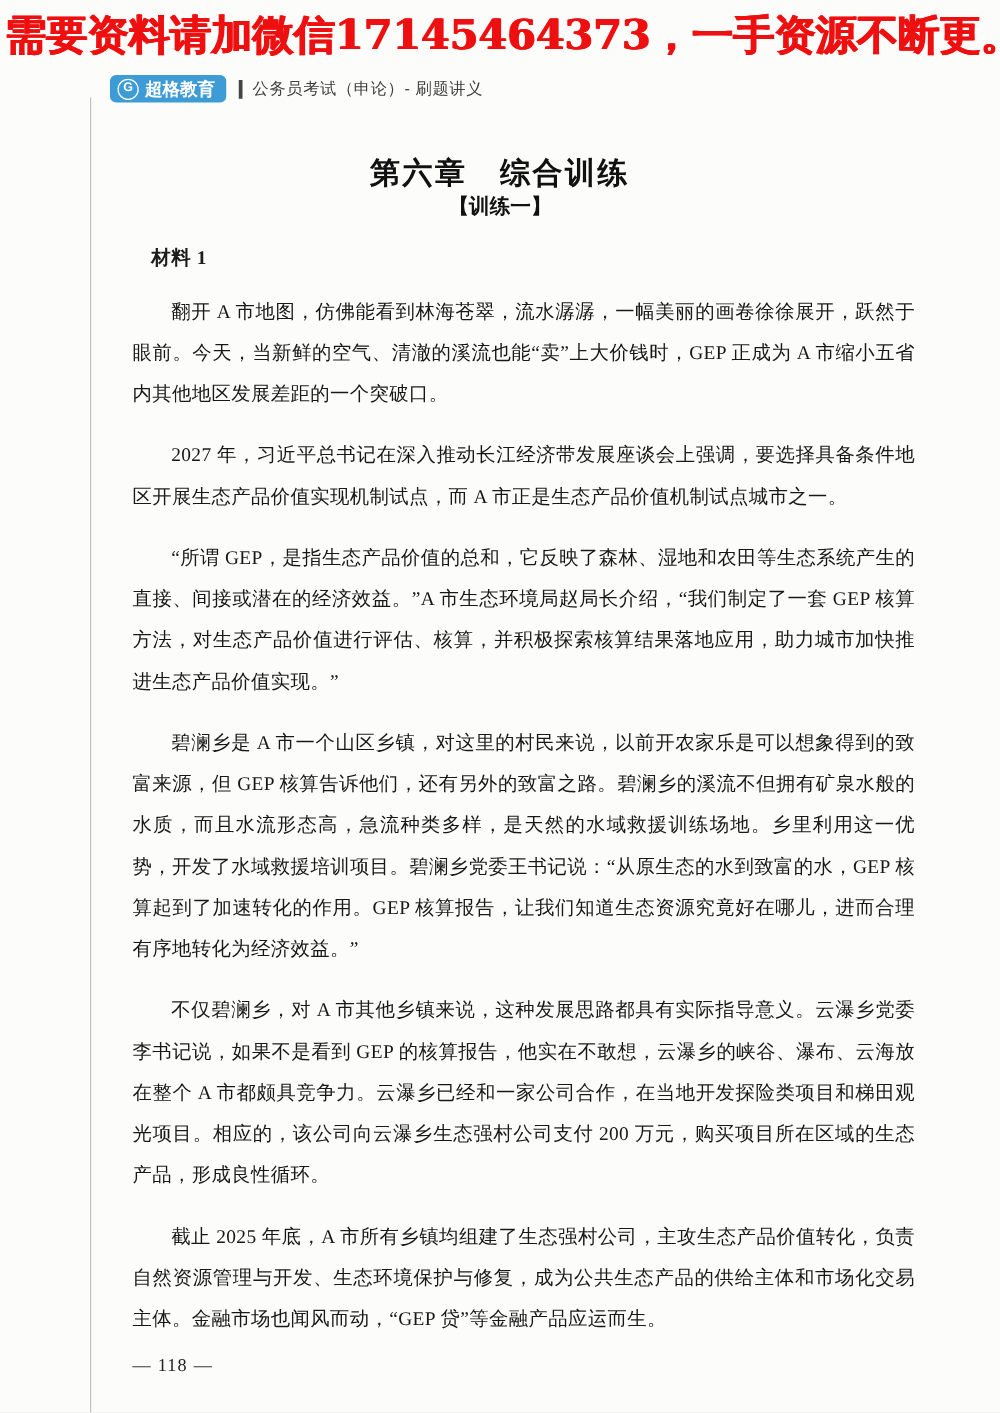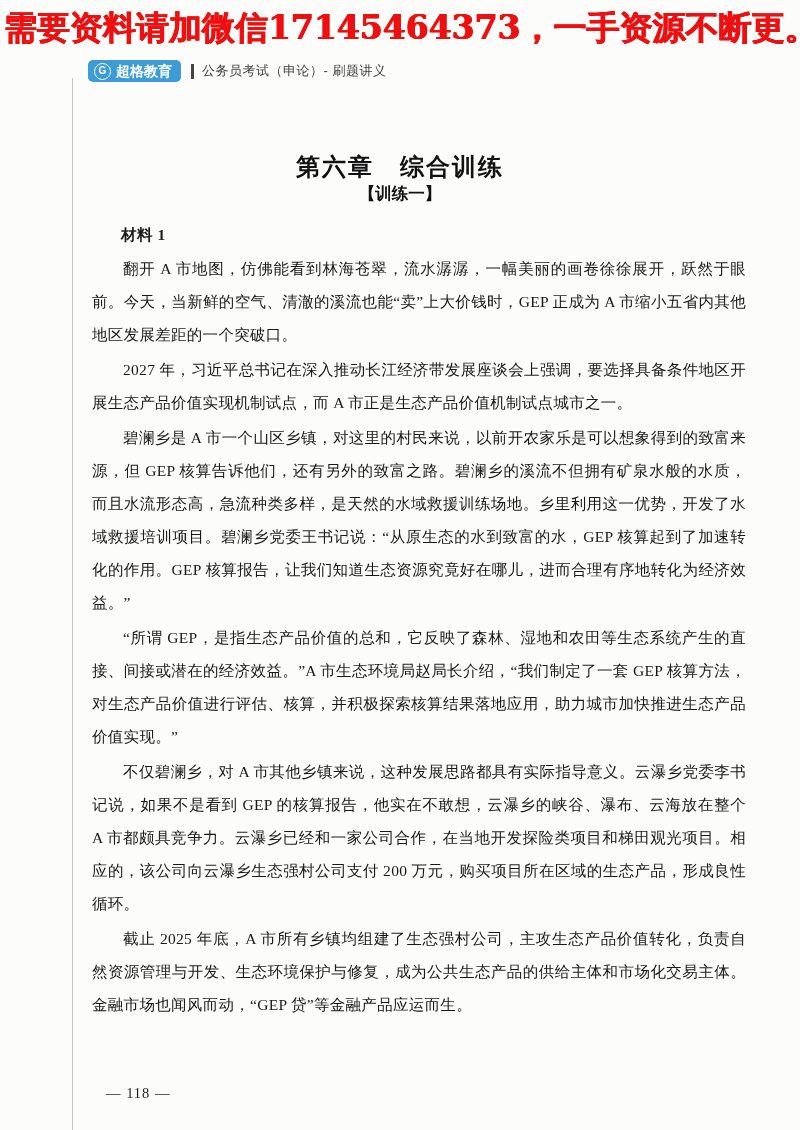--- a/index.html
+++ b/index.html
@@ -55,21 +55,21 @@
     width:3px;height:15px;background:#444;
     margin:0 8px 0 10px;
   }
   .header-subtitle{
     font-family:"Liberation Sans","DejaVu Sans",sans-serif;
     font-size:13px;color:#404040;
     letter-spacing:0.5px;
   }
   
   .chapter-title{
-    margin-top:68px;
+    margin-top:39px;
     text-align:center;
     font-family:"Liberation Sans","DejaVu Sans",sans-serif;
     font-weight:bold;
     font-size:24px;
     letter-spacing:2px;
     color:#111;
   }
   .section-title{
     text-align:center;
     font-family:"Liberation Sans","DejaVu Sans",sans-serif;
@@ -82,21 +82,21 @@
     text-indent:2em;
     font-size:15.5px;
     font-weight:bold;
     letter-spacing:0.5px;
   }
   
   .content{
     margin:6px 52px 0 90px;
   }
   .content p{
-    margin:2px;
+    margin:16px;
     font-size:15.5px;
     line-height:33px;
     text-align:justify;
     text-indent:2em;
     letter-spacing:0.3px;
     color:#181818;
   }
   
   .page-number{
     position:absolute;
@@ -126,21 +126,21 @@
 
   <div class="chapter-title">第六章　综合训练</div>
 
   <div class="section-title">【训练一】</div>
 
   <div class="material-label">材料 1</div>
 
   <div class="content">
     <p>翻开 A 市地图，仿佛能看到林海苍翠，流水潺潺，一幅美丽的画卷徐徐展开，跃然于眼前。今天，当新鲜的空气、清澈的溪流也能“卖”上大价钱时，GEP 正成为 A 市缩小五省内其他地区发展差距的一个突破口。</p>
     <p>2027 年，习近平总书记在深入推动长江经济带发展座谈会上强调，要选择具备条件地区开展生态产品价值实现机制试点，而 A 市正是生态产品价值机制试点城市之一。</p>
+    <p>“所谓 GEP，是指生态产品价值的总和，它反映了森林、湿地和农田等生态系统产生的直接、间接或潜在的经济效益。”A 市生态环境局赵局长介绍，“我们制定了一套 GEP 核算方法，对生态产品价值进行评估、核算，并积极探索核算结果落地应用，助力城市加快推进生态产品价值实现。”</p>
     <p>碧澜乡是 A 市一个山区乡镇，对这里的村民来说，以前开农家乐是可以想象得到的致富来源，但 GEP 核算告诉他们，还有另外的致富之路。碧澜乡的溪流不但拥有矿泉水般的水质，而且水流形态高，急流种类多样，是天然的水域救援训练场地。乡里利用这一优势，开发了水域救援培训项目。碧澜乡党委王书记说：“从原生态的水到致富的水，GEP 核算起到了加速转化的作用。GEP 核算报告，让我们知道生态资源究竟好在哪儿，进而合理有序地转化为经济效益。”</p>
-    <p>“所谓 GEP，是指生态产品价值的总和，它反映了森林、湿地和农田等生态系统产生的直接、间接或潜在的经济效益。”A 市生态环境局赵局长介绍，“我们制定了一套 GEP 核算方法，对生态产品价值进行评估、核算，并积极探索核算结果落地应用，助力城市加快推进生态产品价值实现。”</p>
     <p>不仅碧澜乡，对 A 市其他乡镇来说，这种发展思路都具有实际指导意义。云瀑乡党委李书记说，如果不是看到 GEP 的核算报告，他实在不敢想，云瀑乡的峡谷、瀑布、云海放在整个 A 市都颇具竞争力。云瀑乡已经和一家公司合作，在当地开发探险类项目和梯田观光项目。相应的，该公司向云瀑乡生态强村公司支付 200 万元，购买项目所在区域的生态产品，形成良性循环。</p>
     <p>截止 2025 年底，A 市所有乡镇均组建了生态强村公司，主攻生态产品价值转化，负责自然资源管理与开发、生态环境保护与修复，成为公共生态产品的供给主体和市场化交易主体。金融市场也闻风而动，“GEP 贷”等金融产品应运而生。</p>
   </div>
 
   <div class="page-number">— 118 —</div>
 
 </div>
 
 </body></html>

